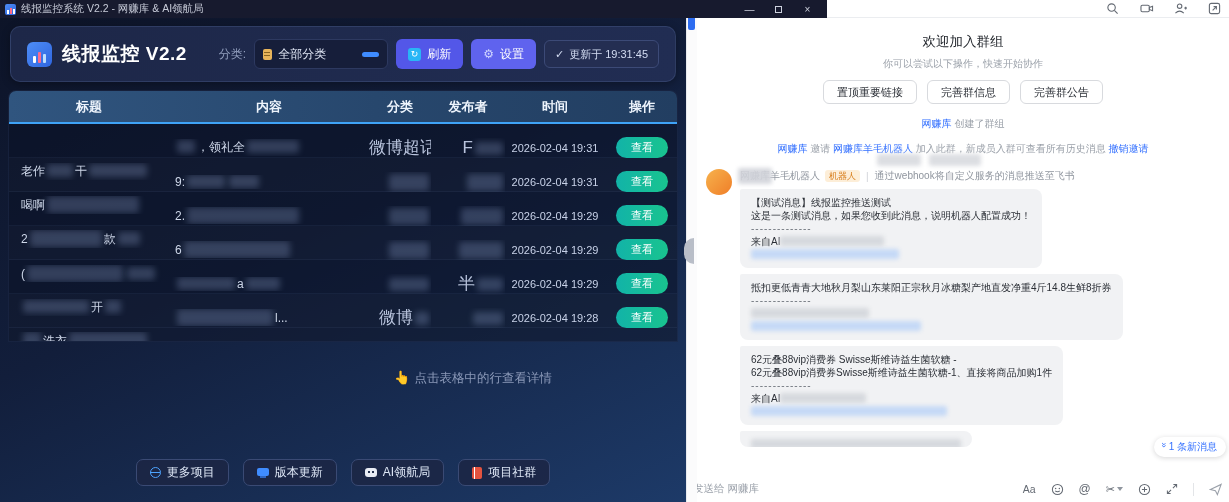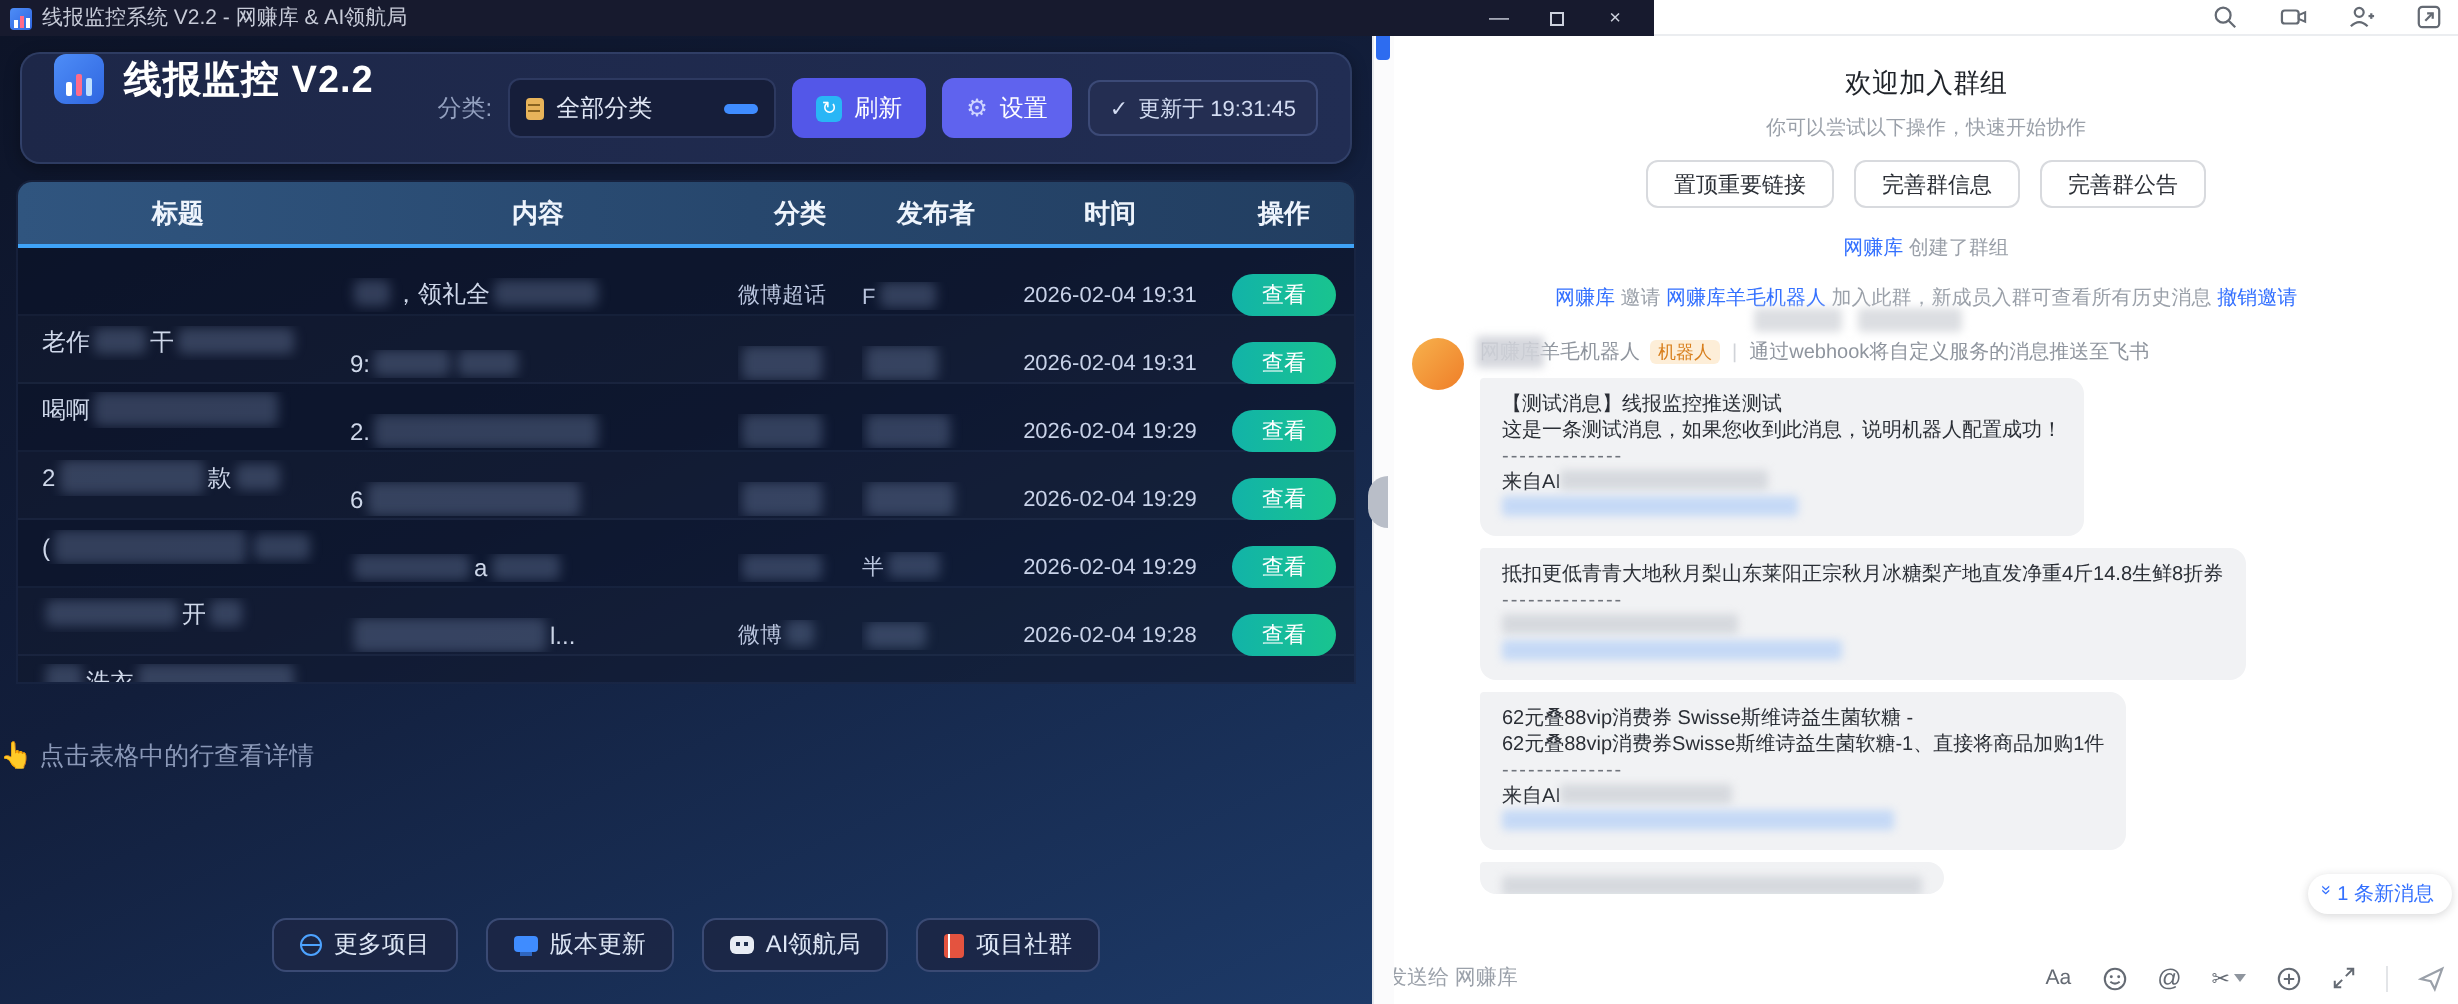--- a/index.html
+++ b/index.html
@@ -18,21 +18,21 @@
   .tb-title { white-space:nowrap; }
   .tb-controls { margin-left:auto; display:flex; }
   .tb-btn { width:29px; height:18px; display:flex; align-items:center; justify-content:center; color:#cdd1dd; font-size:10px; }
   .tb-max i { display:block; width:7px; height:7px; border:1px solid #cdd1dd; }
 
   .app { position:absolute; left:0; top:18px; width:686px; height:484px;
     background:linear-gradient(155deg,#0d1428 0%, #121e3b 45%, #1d3a68 100%); }
 
   .hdr-card { position:absolute; left:10px; top:8px; width:666px; height:56px; border-radius:10px;
     background:linear-gradient(90deg,#1d2748,#212d53); border:1px solid rgba(95,115,165,.28);
-    display:flex; padding:0 16px; box-shadow:0 2px 8px rgba(0,0,0,.3); }
+    display:flex; align-items:center; padding:0 16px; box-shadow:0 2px 8px rgba(0,0,0,.3); }
   .logo { width:25px; height:25px; border-radius:6px; background:linear-gradient(135deg,#4e8df7,#2f66e0);
     display:flex; align-items:flex-end; justify-content:center; gap:2px; padding:4px; }
   .logo i { display:block; width:3px; background:#fff; border-radius:1px; }
   .logo i.r { background:#ff6b8a; }
   .logo i.c { background:#bfe0ff; }
   .app-title { color:#fff; font-size:19px; font-weight:bold; margin-left:10px; letter-spacing:.5px; }
   .hdr-right { margin-left:auto; display:flex; align-items:center; gap:8px; }
   .cat-label { color:#93a0bf; font-size:12px; }
   .cat-select { width:134px; height:30px; background:#161e3a; border:1px solid #2d3960; border-radius:6px;
     display:flex; align-items:center; padding:0 8px; gap:6px; color:#e2e8f6; font-size:12px; }
@@ -56,32 +56,32 @@
     background:linear-gradient(90deg,#30557f 0%, #27476d 55%, #223e61 100%);
     border-bottom:2px solid #3fa3f7; }
   .thead div { display:flex; align-items:center; justify-content:center; color:#eef4fc;
     font-size:13px; font-weight:bold; }
   .row { display:grid; grid-template-columns:160px 200px 62px 74px 100px 74px; height:34px;
     align-items:center; border-bottom:1px solid rgba(130,150,200,.08); color:#cfd8ea; font-size:12px; }
   .row:nth-child(odd) { background:rgba(255,255,255,.02); }
   .cell { overflow:hidden; white-space:nowrap; }
   .c-title { padding-left:12px;margin-top:47px; }
   .c-content { padding-left:6px; }
-  .c-mid { text-align:left; font-size:11px; color:#b9c4dd; }
+  .c-mid { text-align:right; font-size:17px; color:#b9c4dd; }
   .c-time { text-align:center; font-size:11px; color:#c8d2e8; }
   .c-act { display:flex; justify-content:center; }
   .b { display:inline-block; height:13px; border-radius:3px; background:rgba(140,158,198,.30);
     filter:blur(3px); vertical-align:-2px; margin:0 2px; }
   .b.tall { height:17px; vertical-align:-4px; }
   .view-btn { width:52px; height:21px; border:none; border-radius:11px; color:#fff; font-size:11px;
     background:linear-gradient(90deg,#12b3a8,#19c48f); font-family:inherit; }
   .partial { height:13px; border-bottom:none; background:rgba(255,255,255,.015); }
   .peek { width:52px; height:4px; border-radius:2px 2px 0 0; background:#19c4a4; margin-top:9px; }
 
-  .hint { position:absolute; left:0; top:352px; width:552px; text-align:left;
+  .hint { position:absolute; left:0; top:352px; width:552px; text-align:right;
     color:#8b99b8; font-size:12.5px; }
   .hint .hand { font-size:13px; }
 
   .foot { position:absolute; left:0; bottom:16px; width:686px; display:flex; justify-content:center; gap:14px; }
   .fbtn { height:27px; padding:0 13px; background:rgba(28,38,68,.85); border:1px solid #3a4a74;
     border-radius:7px; color:#dde6f5; font-size:12px; display:flex; align-items:center; gap:6px; font-family:inherit; }
   .ic-globe { width:11px; height:11px; border-radius:50%; border:1.5px solid #4da3ff; position:relative; }
   .ic-globe::after { content:""; position:absolute; left:-1px; top:3.5px; width:10px; height:1px; background:#4da3ff; }
   .ic-monitor { width:12px; height:8px; background:#3f8cff; border-radius:2px; position:relative; margin-bottom:2px; }
   .ic-monitor::after { content:""; position:absolute; left:3px; bottom:-2px; width:6px; height:2px; background:#2f66c0; }

